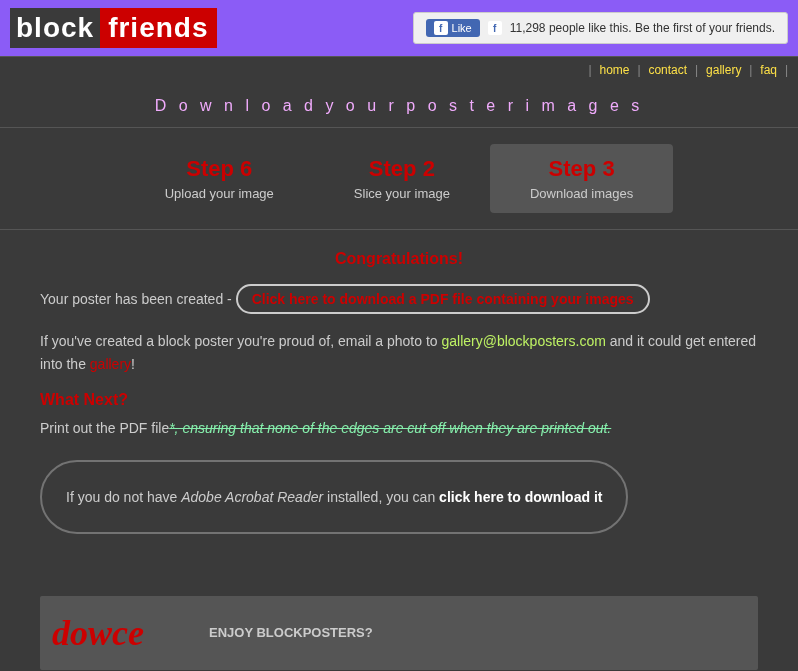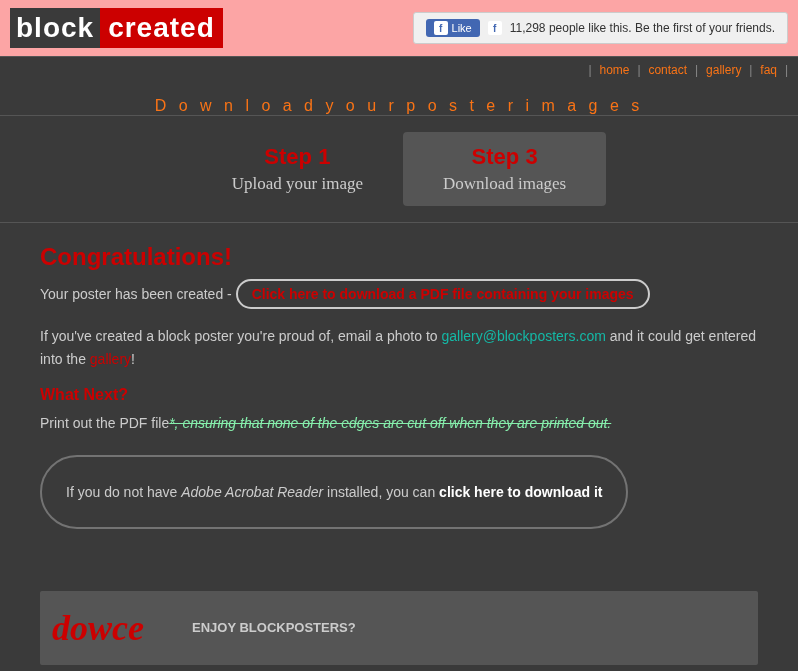--- a/index.html
+++ b/index.html
@@ -10,21 +10,21 @@
       font-family: Arial, sans-serif;
       color: #ccc;
       font-size: 14px;
     }
 
     
     .header {
       display: flex;
       align-items: center;
       justify-content: space-between;
-      background: #fca5a5;
+      background: #8b5cf6;
       padding: 8px 10px;
     }
     .logo {
       display: flex;
       align-items: center;
       font-size: 28px;
       font-weight: bold;
       letter-spacing: 1px;
     }
     .logo-block {
@@ -74,35 +74,35 @@
       border-radius: 2px;
     }
 
     
     .nav {
       text-align: right;
       padding: 4px 10px;
       border-top: 1px solid #555;
     }
     .nav a {
-      color: #f97316;
+      color: #fde047;
       text-decoration: none;
       font-size: 12px;
       margin: 0 4px;
     }
     .nav-sep { color: #888; font-size: 12px; }
 
     
     .page-title {
       text-align: center;
       letter-spacing: 4px;
-      color: #f97316;
+      color: #f0abfc;
       font-size: 16px;
       font-weight: normal;
-      padding: 16px 0 0;
+      padding: 16px 0 12px;
       border-bottom: 1px solid #555;
     }
 
     
     .steps {
       display: flex;
       justify-content: center;
       gap: 0;
       padding: 16px 40px;
       border-bottom: 1px solid #555;
@@ -117,34 +117,34 @@
       border-radius: 4px;
     }
     .step-number {
       font-size: 22px;
       font-weight: bold;
       color: #cc0000;
       margin-bottom: 4px;
     }
     .step-label {
       color: #ccc;
-      font-size: 17px;
-      font-family: Liberation Serif, serif;
+      font-size: 13px;
     }
 
     
     .content {
       padding: 20px 40px;
     }
 
     .congrats-title {
       color: #cc0000;
-      font-size: 24px;
-      font-weight: bold;
-      margin-bottom: 8px;
+      font-size: 16px;
+      font-weight: bold;
+      margin-bottom: 16px;
+      text-align: center;
     }
 
     .poster-line {
       color: #ccc;
       font-size: 14px;
       margin-bottom: 16px;
       line-height: 1.6;
     }
 
     .download-link {
@@ -157,21 +157,21 @@
       color: #ccc;
       font-size: 14px;
       line-height: 1.6;
       margin-bottom: 16px;
     }
     .gallery-link {
       color: #cc0000;
       text-decoration: none;
     }
     .email-link {
-      color: #14b8a6;
+      color: #bef264;
       text-decoration: none;
     }
 
     .what-next {
       color: #cc0000;
       font-size: 16px;
       font-weight: bold;
       margin-bottom: 8px;
     }
 
@@ -226,37 +226,38 @@
       min-width: 120px;
     }
     .footer-text {
       color: #ccc;
       font-size: 14px;
     }
     .footer-text div:first-child {
       font-weight: bold;
       color: #ccc;
       font-size: 13px;
+      margin-left: 17px;
     }
     .footer-text div:last-child {
       font-size: 13px;
       color: #ccc;
     }
     .dowce-red {
       color: #cc0000;
       font-weight: bold;
     }
   </style>
 </head>
 <body>
 
 <div class="header">
   <div class="logo">
     <span class="logo-block"><span style="color:#fff">block</span></span>
-      <span class="logo-posters"><span style="color:#fff">created</span></span>
+      <span class="logo-posters"><span style="color:#fff">friends</span></span>
   </div>
   <div class="fb-widget">
     <button class="fb-like-btn">
       <span class="fb-icon">f</span>
       <span>Like</span>
     </button>
     <span class="fb-icon">f</span>
     <span>11,298 people like this. Be the first of your friends.</span>
   </div>
 </div>
@@ -270,22 +271,26 @@
   <a href="#">gallery</a>
   <span class="nav-sep">|</span>
   <a href="#">faq</a>
   <span class="nav-sep">|</span>
 </div>
 
 <div class="page-title">D o w n l o a d   y o u r   p o s t e r   i m a g e s</div>
 
 <div class="steps">
   <div class="step">
-    <div class="step-number">Step 1</div>
+    <div class="step-number">Step 6</div>
     <div class="step-label">Upload your image</div>
+  </div>
+  <div class="step">
+    <div class="step-number">Step 2</div>
+    <div class="step-label">Slice your image</div>
   </div>
   <div class="step step-active">
     <div class="step-number">Step 3</div>
     <div class="step-label">Download images</div>
   </div>
 </div>
 
 <div class="content">
 
   <div class="congrats-title">Congratulations!</div>

